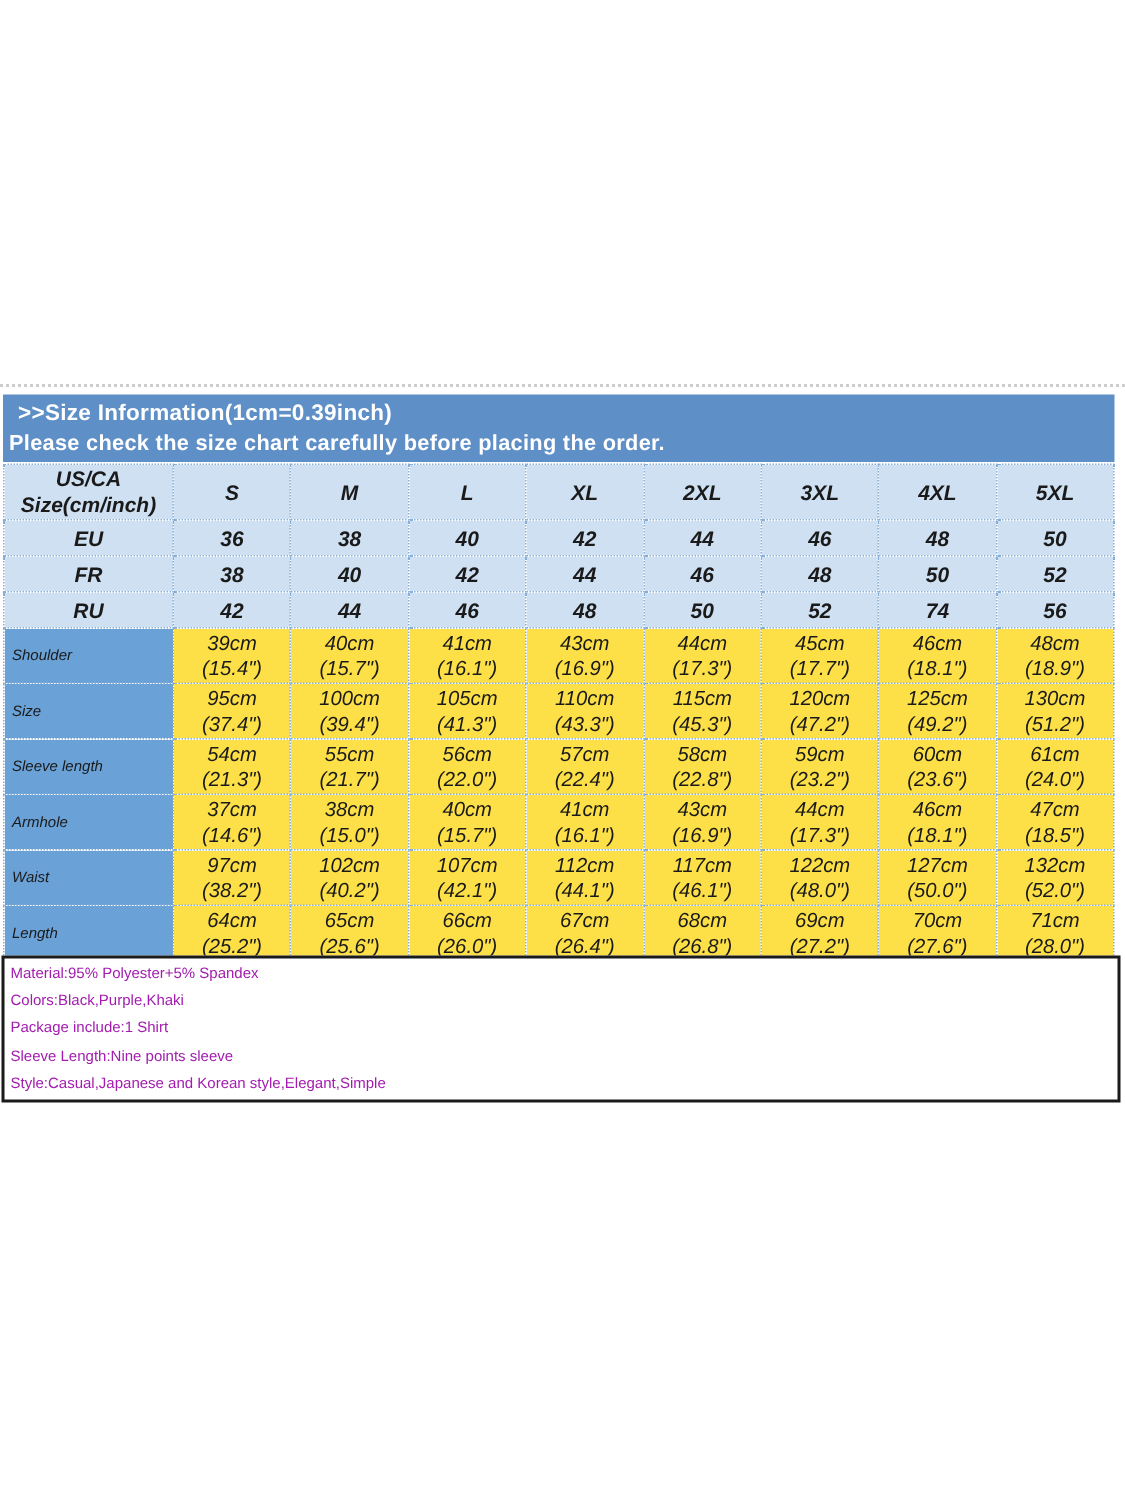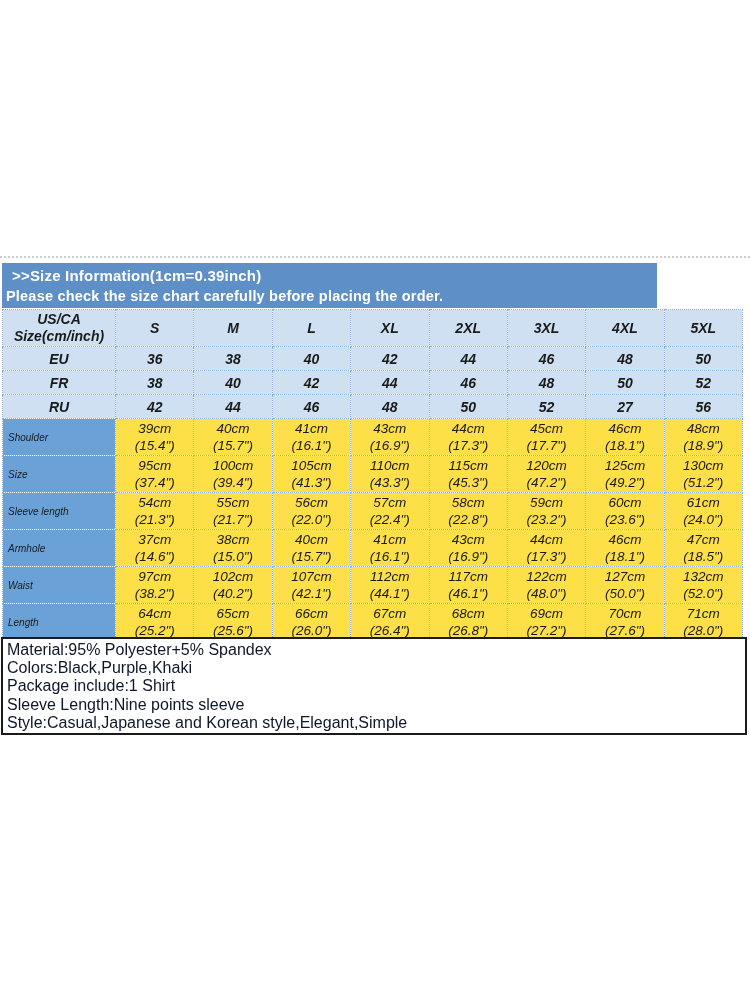--- a/index.html
+++ b/index.html
@@ -6,21 +6,21 @@
   html, body { margin: 0; padding: 0; background: #ffffff; }
   body { font-family: "Liberation Sans", sans-serif; }
   .page { position: relative; width: 750px; height: 1000px; background: #ffffff; overflow: hidden; }
 
   .top-dotted-line {
     position: absolute; top: 256px; left: 0; width: 750px; height: 0;
     border-top: 2px dotted #cdcdcd;
   }
 
   .header-band {
-    position: absolute; top: 263px; left: 2px; width: 655px; height: 45px;
+    position: absolute; top: 263px; left: 2px; width: 741px; height: 45px;
     background: #5e8fc7; color: #ffffff; font-weight: bold;
   }
   .header-band .title    { font-size: 15px;   margin: 4px 0 0 10px; letter-spacing: 0.2px; }
   .header-band .subtitle { font-size: 14.5px; margin: 4px 0 0 4px;  letter-spacing: 0.2px; }
 
   table.size-table {
     position: absolute; top: 309px; left: 2px; width: 741px;
     border-collapse: collapse; table-layout: fixed; font-style: italic;
   }
   .size-table td { border: 1px dotted #86aed6; color: #1a1a1a; overflow: hidden; }
@@ -28,21 +28,21 @@
   .size-head   { background: #cfe0f2; font-weight: bold; text-align: center; font-size: 14px; height: 37px; }
   .region-label, .region-val
                { background: #cfe0f2; font-weight: bold; text-align: center; font-size: 14px; height: 24px; }
   .m-label     { background: #6aa2d8; text-align: left; padding-left: 5px; font-size: 10px; height: 36px; }
   .m-val       { background: #fde047; text-align: center; font-size: 13.5px; line-height: 17px; height: 36px; }
 
   .details-box {
     position: absolute; top: 637px; left: 1px; width: 746px; height: 98px;
     border: 2px solid #1a1a1a; background: #ffffff; padding: 2px 0 0 4px;
   }
-  .details-box .line { font-size: 16px; line-height: 18.2px; color: #0f172a; white-space: nowrap; }
+  .details-box .line { font-size: 10px; line-height: 18.2px; color: #a21caf; white-space: nowrap; }
 </style>
 </head>
 <body>
 
 <div class="page">
 
   <div class="top-dotted-line"></div>
 
   <div class="header-band">
     <div class="title">&gt;&gt;Size Information(1cm=0.39inch)</div>
@@ -99,21 +99,21 @@
           <td class="region-val">52</td>
         </tr>
         <tr>
           <td class="region-label">RU</td>
           <td class="region-val">42</td>
           <td class="region-val">44</td>
           <td class="region-val">46</td>
           <td class="region-val">48</td>
           <td class="region-val">50</td>
           <td class="region-val">52</td>
-          <td class="region-val">27</td>
+          <td class="region-val">74</td>
           <td class="region-val">56</td>
         </tr>
         <tr>
           <td class="m-label">Shoulder</td>
           <td class="m-val">
             <div>39cm</div>
             <div>(15.4")</div>
           </td>
           <td class="m-val">
             <div>40cm</div>

